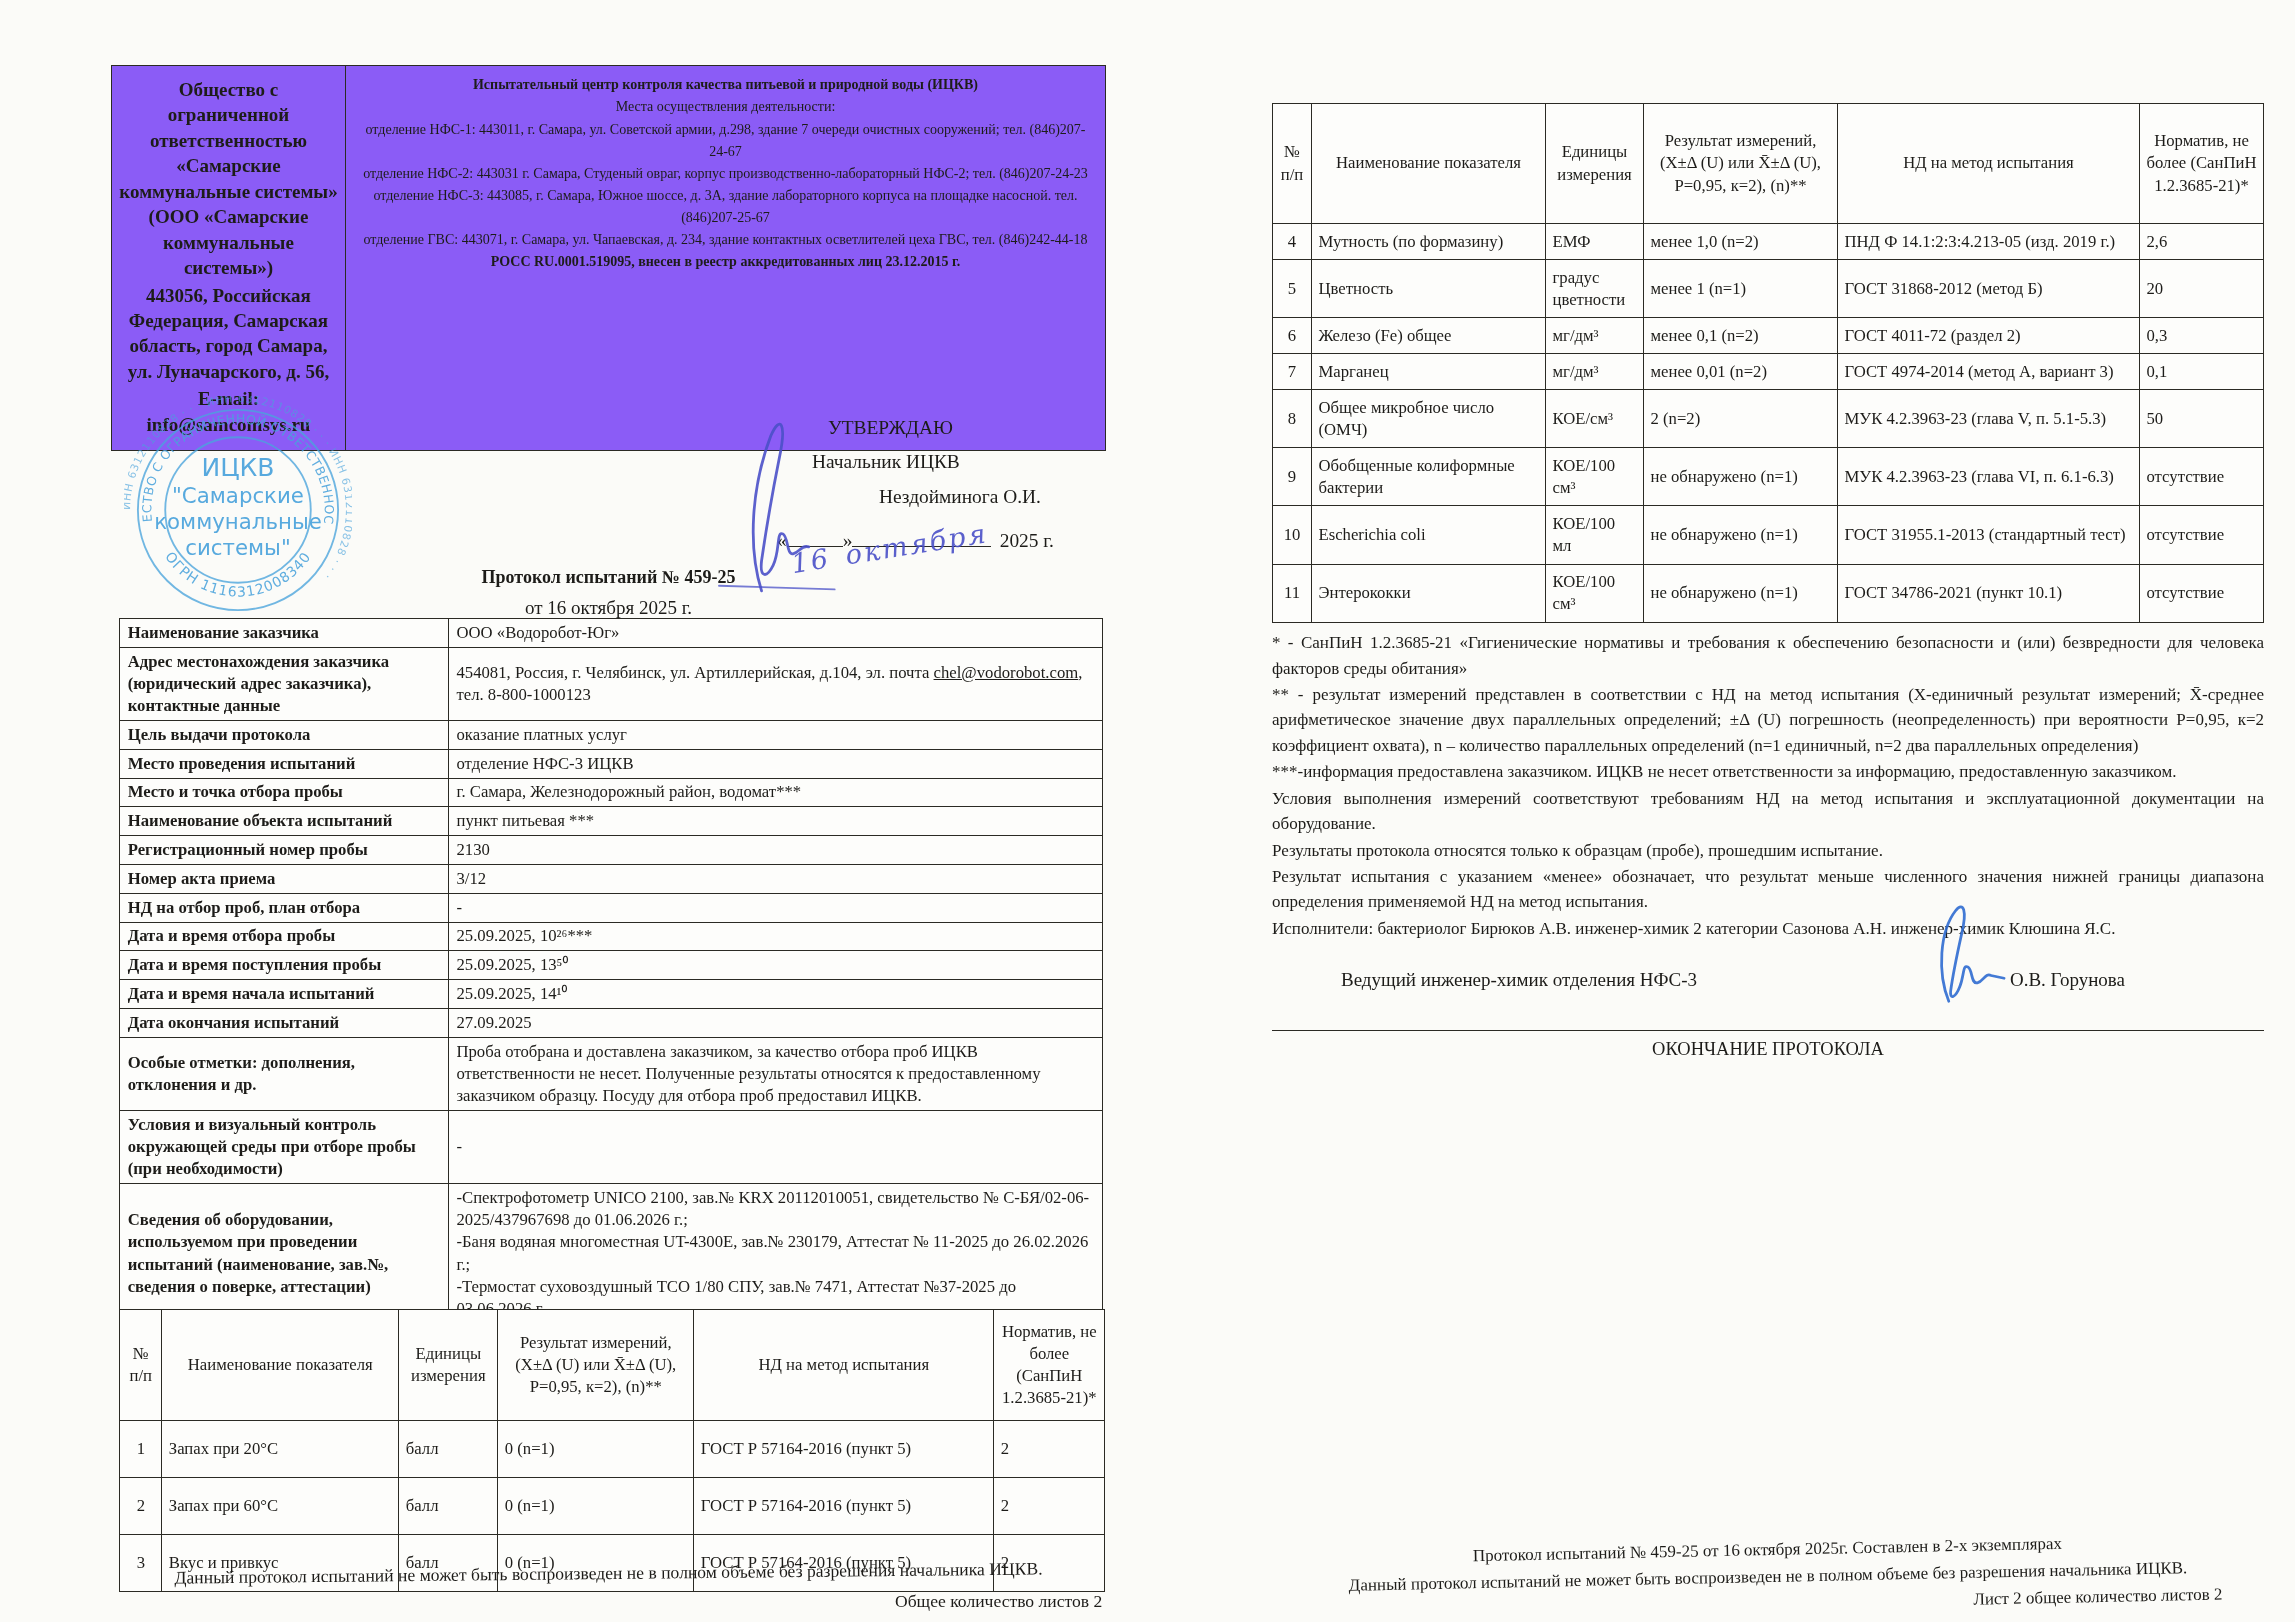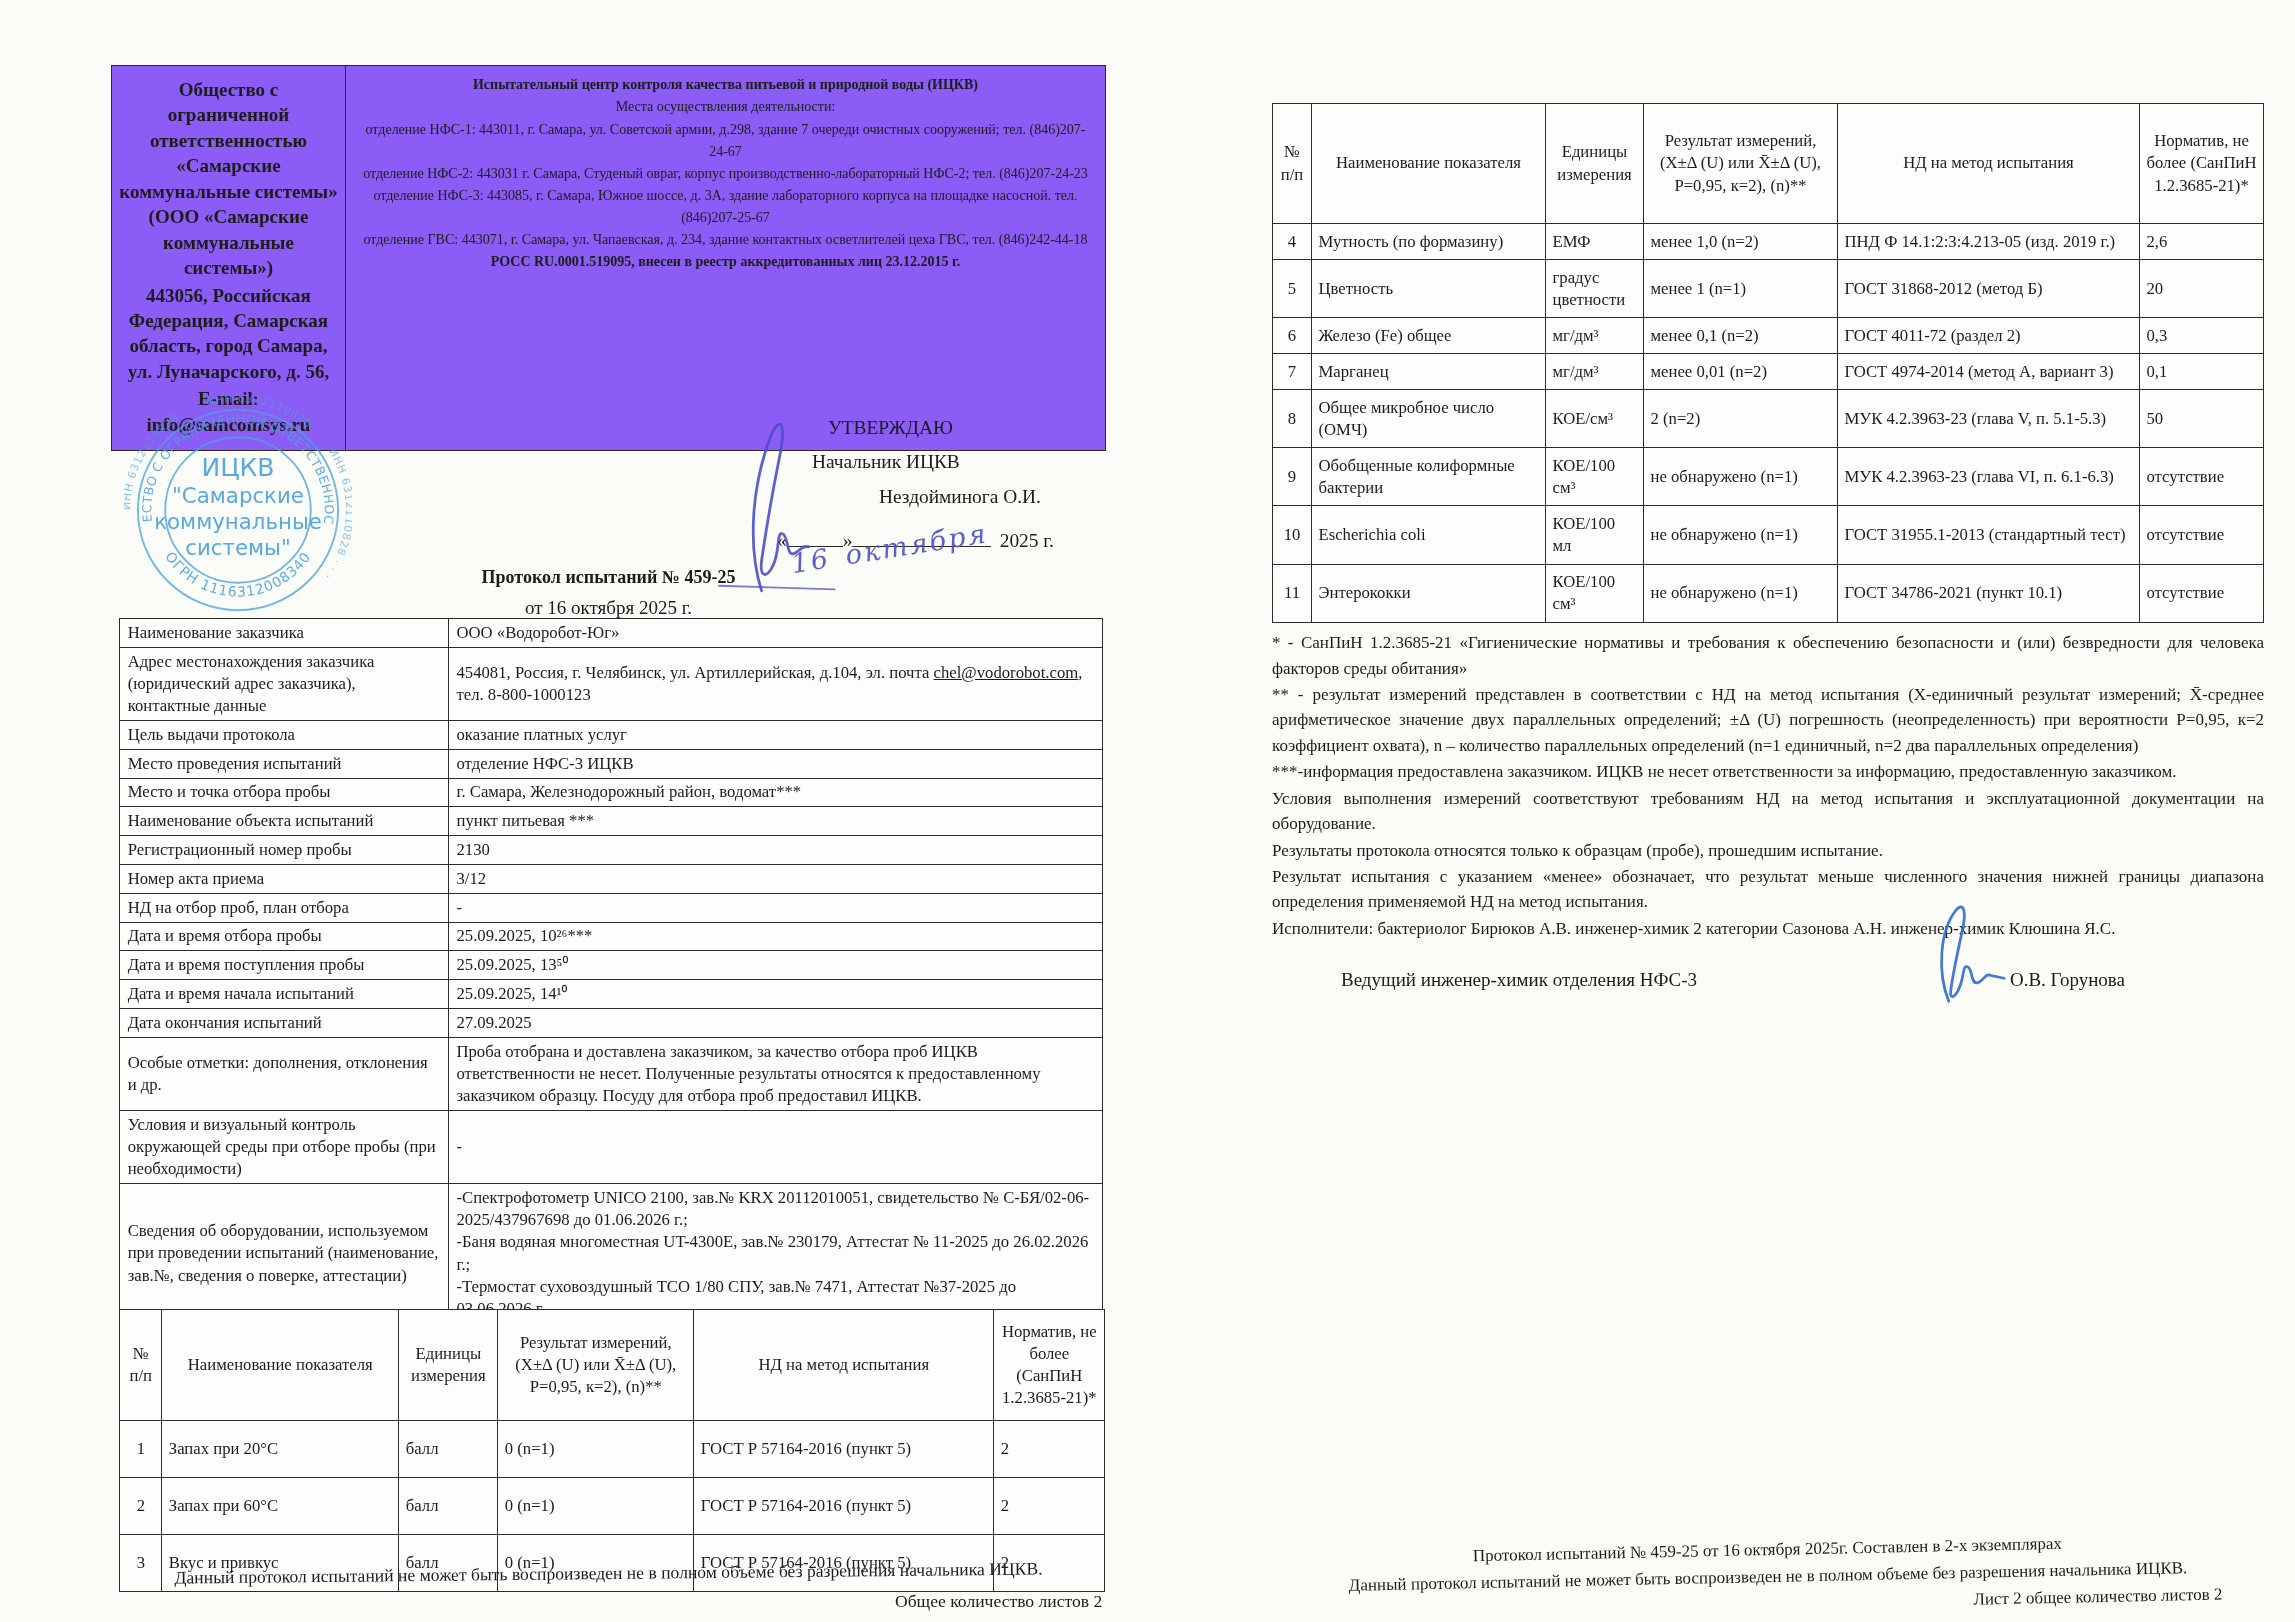--- a/index.html
+++ b/index.html
@@ -47,21 +47,21 @@
   
   .ptitle{position:absolute;top:502px;left:0;width:100%;text-align:center;font-weight:bold;font-size:18px;}
   .psub{position:absolute;top:532px;left:0;width:100%;text-align:center;font-size:19px;}
 
   
   .details{
     position:absolute;left:8.3px;top:553px;width:984px;
     border-collapse:collapse;table-layout:fixed;font-size:16.7px;background:#fdfdfb;
   }
   .details td{border:1.4px solid #2b2a24;padding:2.8px 7.4px;line-height:1.33;vertical-align:middle;word-wrap:break-word;}
-  .details td.lbl{width:313px;}
+  .details td.lbl{width:313px;font-weight:bold;}
   .details .email{text-decoration:underline;}
 
   
   .res{
     border-collapse:collapse;table-layout:fixed;font-size:16.7px;background:#fdfdfb;width:984px;
   }
   .res th,.res td{
     border:1.4px solid #2b2a24;padding:6.5px 6.5px;line-height:1.32;
     vertical-align:middle;font-weight:normal;word-wrap:break-word;
   }
@@ -374,20 +374,21 @@
   </div>
 
   <div class="signoff">
     <span class="role">Ведущий инженер-химик отделения НФС-3</span>
     <span class="name">О.В. Горунова</span>
     <svg class="sig2" viewBox="0 0 280 230">
       <path d="M120 222 C95 160 100 70 135 25 C152 5 160 25 148 75 C138 120 128 170 124 200 C122 218 134 216 144 190 C154 165 150 140 162 148 C172 155 168 185 182 182 C196 179 198 160 212 166 L240 172" fill="none" stroke="#2f6cd0" stroke-width="6" stroke-linecap="round" opacity="0.9"></path>
     </svg>
   </div>
 
+  <div class="endline">ОКОНЧАНИЕ ПРОТОКОЛА</div>
 
   <div class="p2footer">
     <div class="c">Протокол испытаний № 459-25 от 16 октября 2025г. Составлен в 2-х экземплярах</div>
     <div class="c">Данный протокол испытаний не может быть воспроизведен не в полном объеме без разрешения начальника ИЦКВ.</div>
     <div class="r">Лист 2 общее количество листов 2</div>
   </div>
 </div>
 
 
 </body></html>

